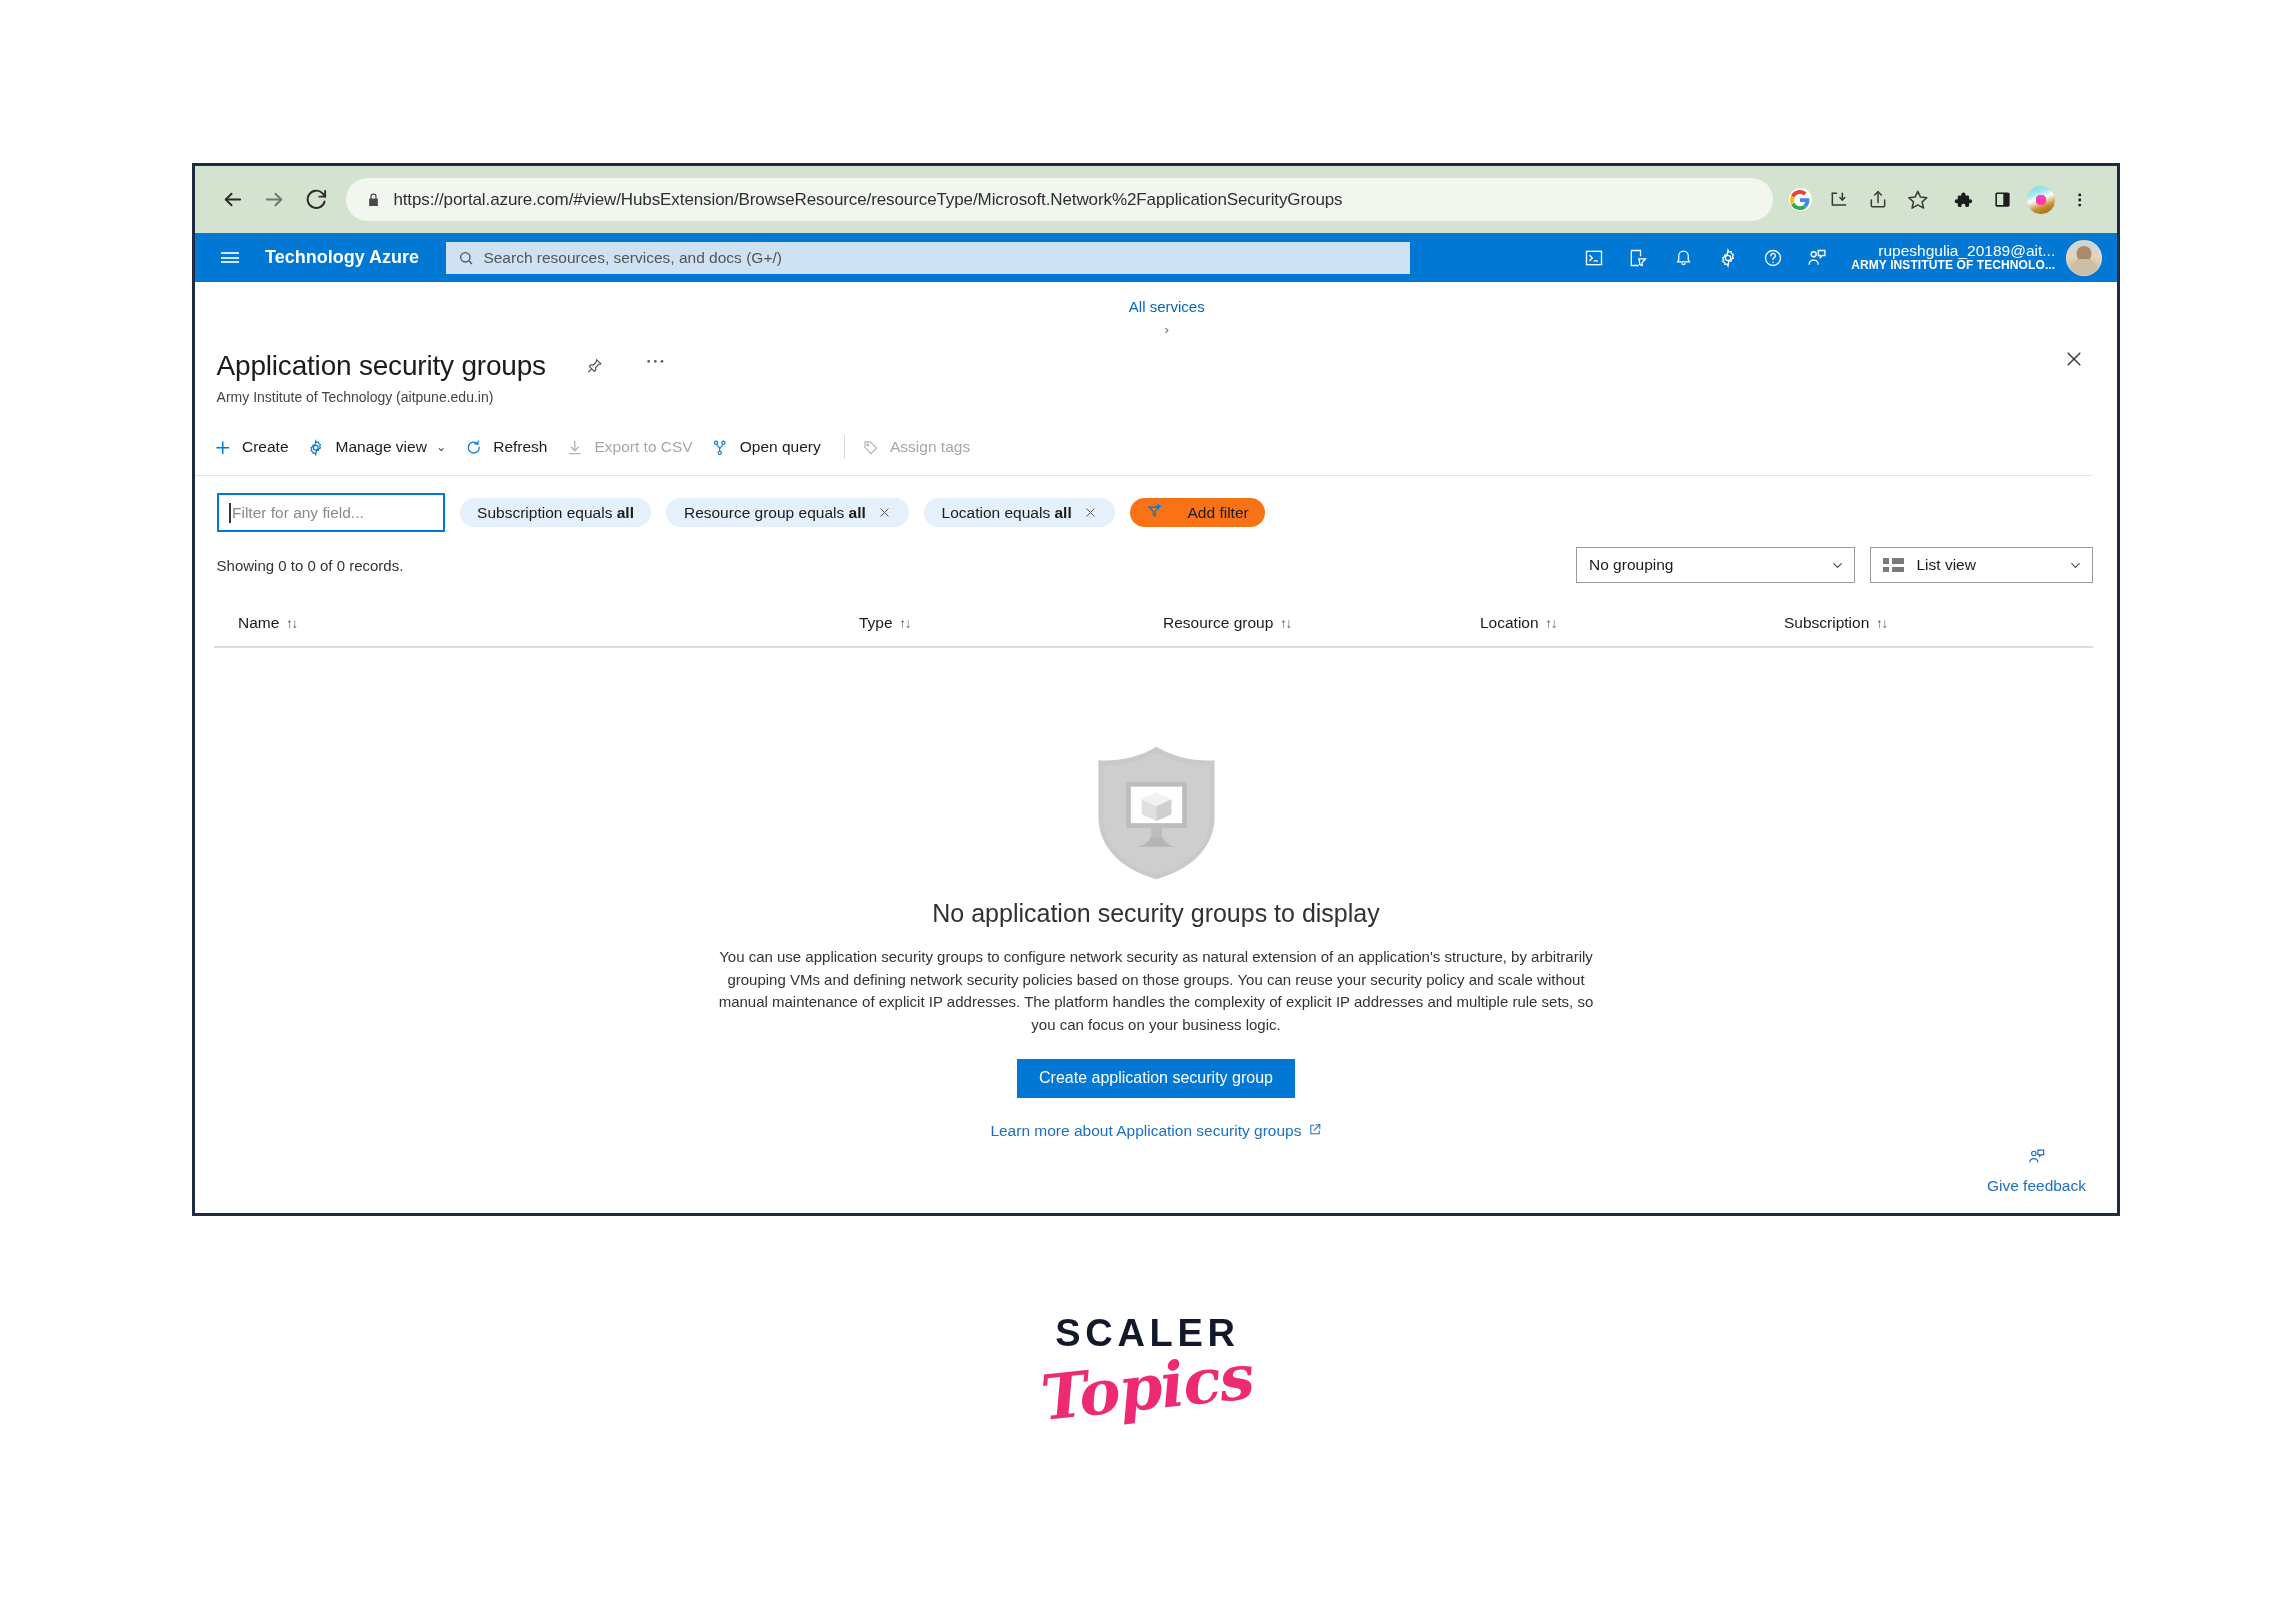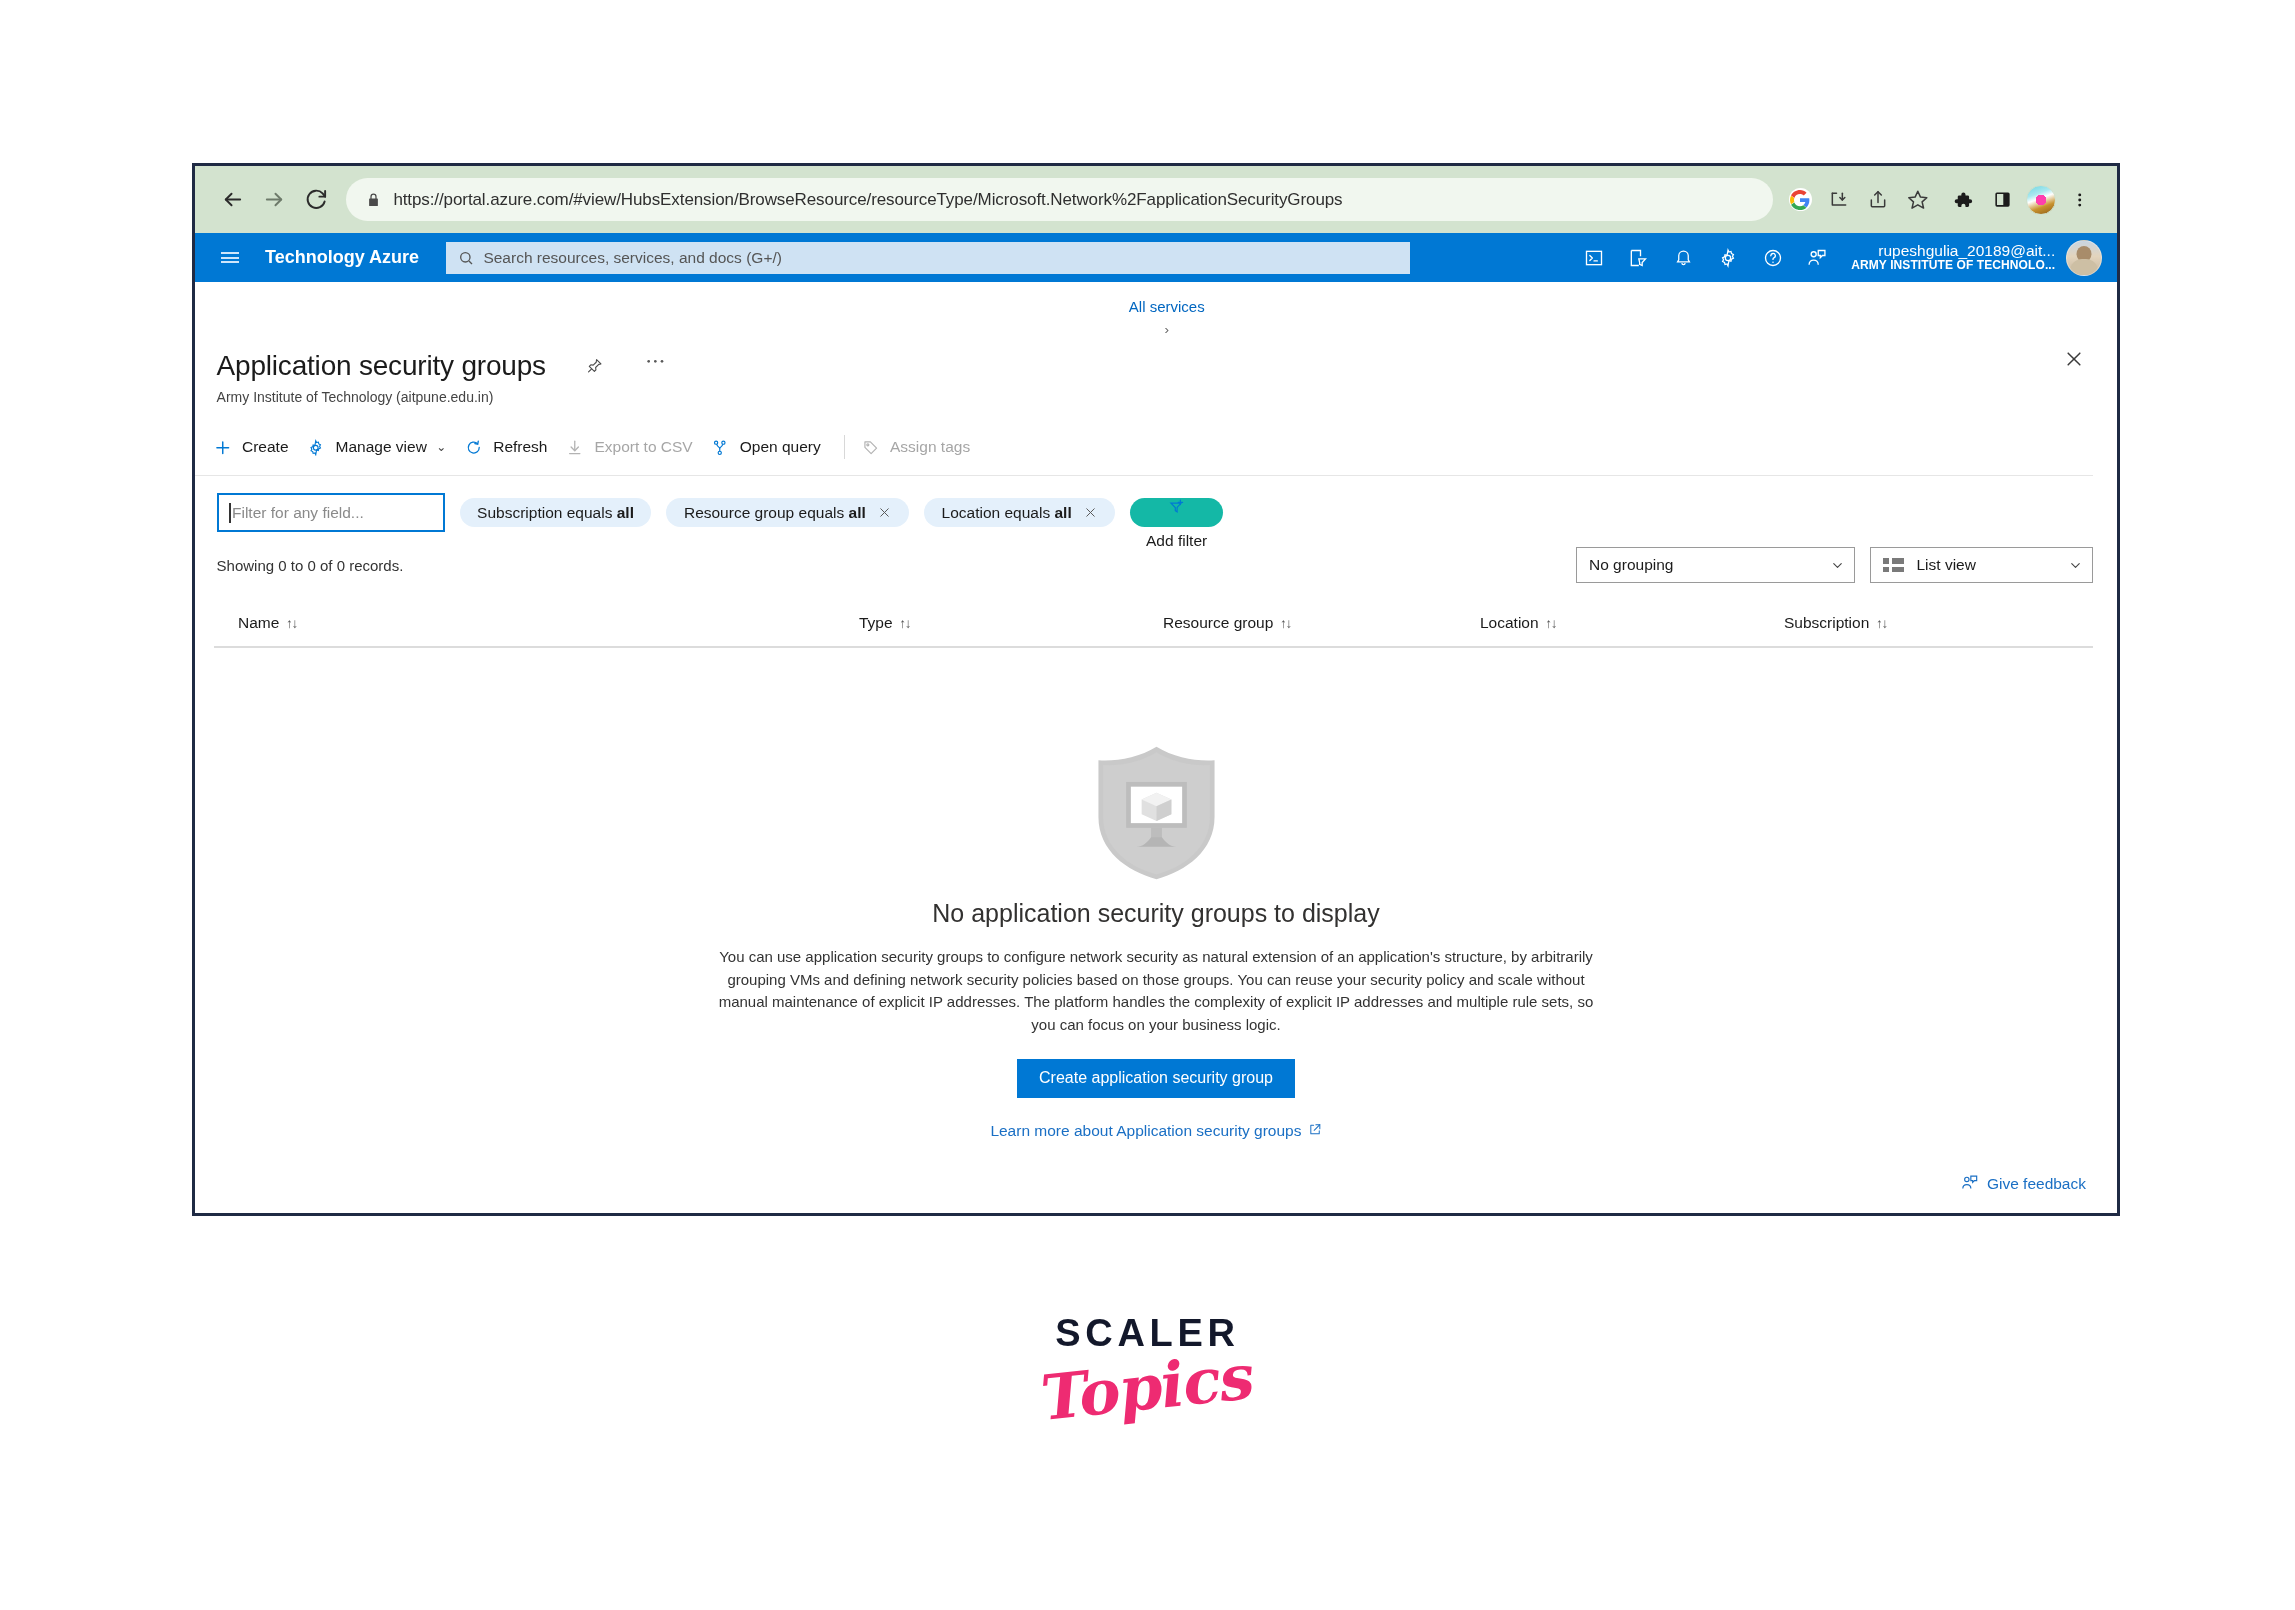--- a/index.html
+++ b/index.html
@@ -223,21 +223,21 @@
     background: #e4f0fb;
     border-radius: 18px;
     display: flex; align-items: center;
     padding: 0 17.5px;
     font-size: 15.5px; color: #1b1b1b;
     white-space: nowrap;
     gap: 10.8px;
   }
   .chip b { font-weight: 700; }
   .chip .x { color: #5a5a5a; font-size: 17.5px; line-height: 1; display:flex; }
-  .chip.add { background: #14b8a6; gap: 12px; padding: 0 16px; flex-direction: column; }
+  .chip.add { background: #f97316; gap: 24px; padding: 0 16px; }
   .chip.add .addtxt { color:#1b1b1b; }
 
   
   .records-row {
     display: flex; align-items: center;
     padding: 15px 24px 0 21.6px;
   }
   .records-text { font-size: 15px; color: #333; }
   .records-right { margin-left: auto; display: flex; align-items: center; gap: 15px; }
   .select-box {
@@ -306,21 +306,21 @@
   }
   .learn {
     margin-top: 24px;
     font-size: 15.5px; color: #1a6fc4;
     display: flex; align-items: center; gap: 6.7px;
   }
   .feedback {
     position: absolute;
     right: 31px; bottom: 19px;
     display: flex; align-items: center; gap: 8px;
-    font-size: 15.5px; color: #1a6fc4;
+    font-size: 15.5px; color: #1a6fc4; flex-direction: column;
   }
 
   
   .watermark {
     position: absolute;
     left: 0; right: 0;
     top: 1312px;
     display: flex; flex-direction: column; align-items: center;
   }
   .wm-scaler {

